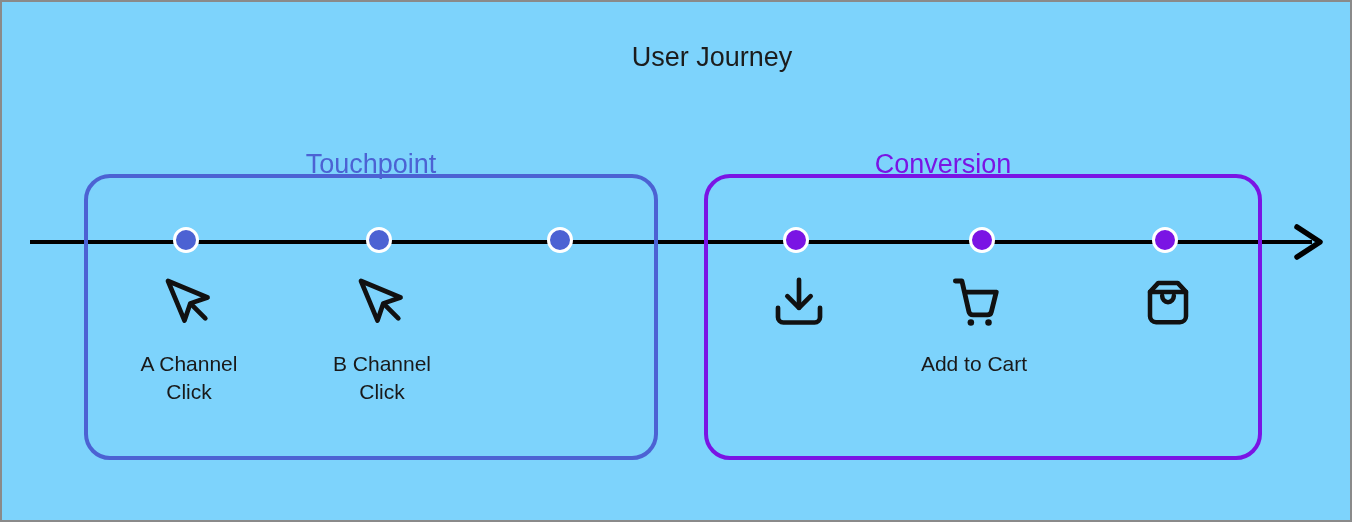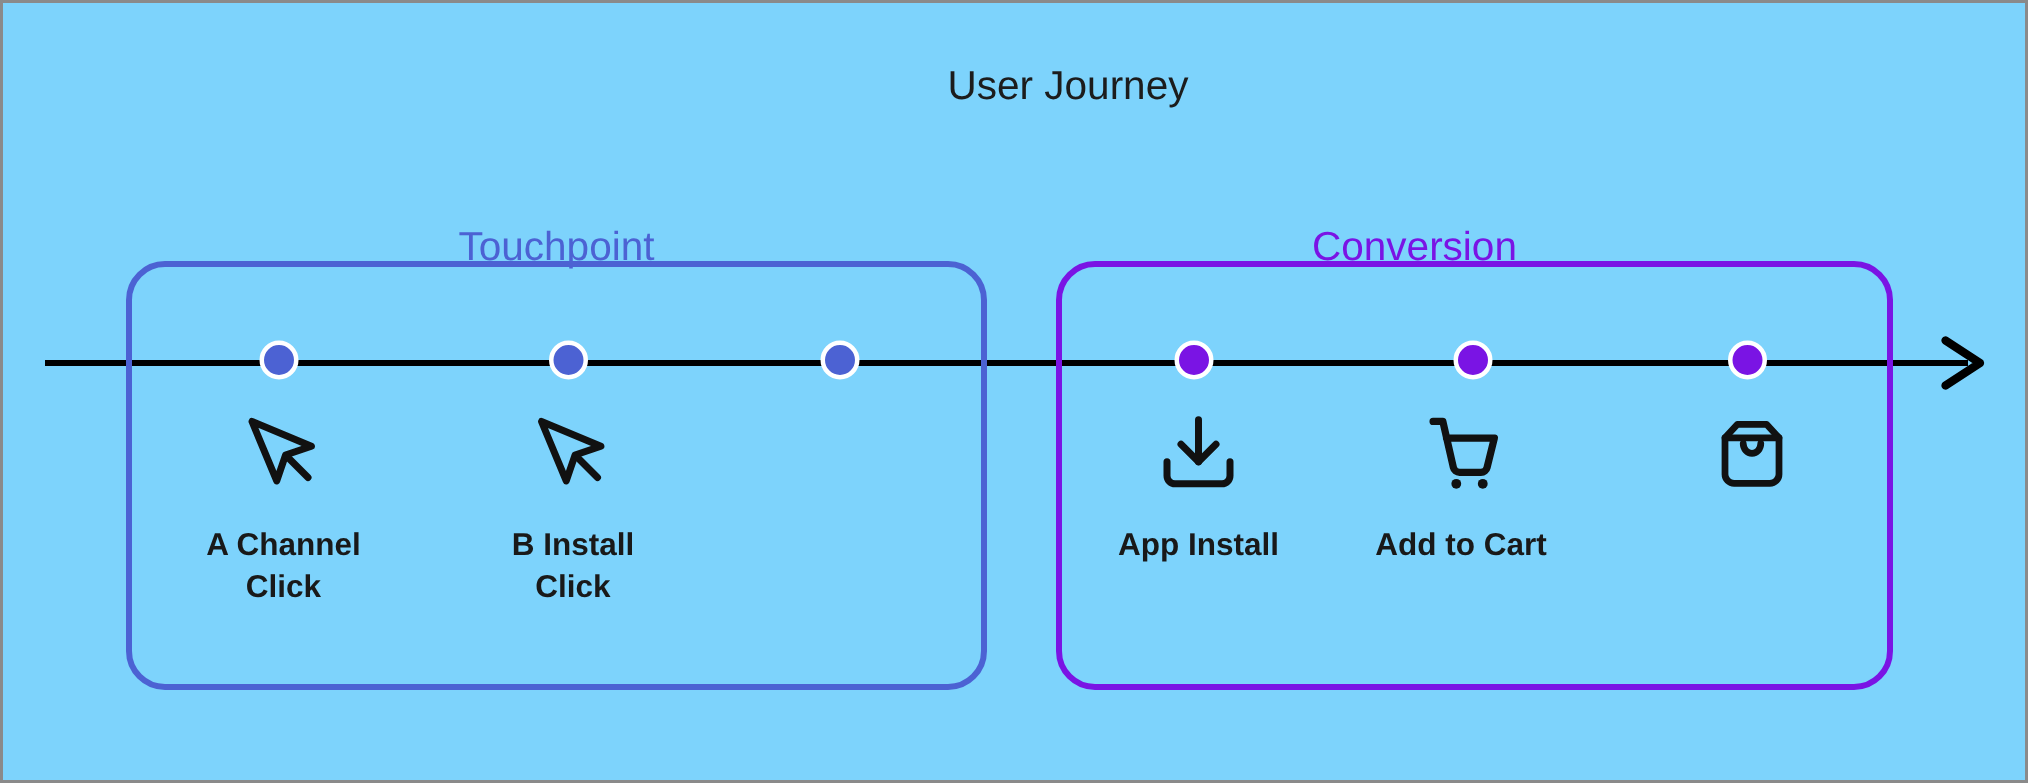--- a/index.html
+++ b/index.html
@@ -81,21 +81,20 @@
     height: 60px;
     display: flex;
     align-items: center;
     justify-content: center;
   }
   .journey-item .item-label {
     margin-top: 18px;
     font-size: 21px;
     line-height: 28px;
     color: #191919;
-    font-weight: bold;
   }
   .icon-svg { display: block; }
 </style>
 </head>
 <body>
 
 <div class="canvas">
 
   <div class="diagram-title">User Journey</div>
 
@@ -133,36 +132,33 @@
   </div>
 
   <div class="journey-item" style="left:292px">
     <div class="icon-wrap">
       <svg class="icon-svg" width="56" height="56" viewBox="0 0 24 24" fill="none" stroke="#111111" stroke-width="2" stroke-linecap="round" stroke-linejoin="round">
         <path d="M3 3l7.07 16.97 2.51-7.39 7.39-2.51L3 3z"></path>
           <path d="M13 13l6 6"></path>
       </svg>
     </div>
     <div class="item-label">
-      <span>B Install</span><br>
+      <span>B Channel</span><br>
       <span>Click</span>
     </div>
   </div>
 
 
   <div class="journey-item" style="left:709px">
     <div class="icon-wrap">
       <svg class="icon-svg" width="56" height="56" viewBox="0 0 24 24" fill="none" stroke="#111111" stroke-width="2" stroke-linecap="round" stroke-linejoin="round">
         <path d="M21 14.5v4a2.3 2.3 0 0 1-2.3 2.3H5.3A2.3 2.3 0 0 1 3 18.5v-4"></path>
         <polyline points="7 9.5 12 14.5 17 9.5"></polyline>
         <line x1="12" y1="2.5" x2="12" y2="14.5"></line>
       </svg>
-    </div>
-    <div class="item-label">
-      <span>App Install</span>
     </div>
   </div>
 
   <div class="journey-item" style="left:884px">
     <div class="icon-wrap">
       <svg class="icon-svg" width="58" height="58" viewBox="0 0 24 24" fill="none" stroke="#111111" stroke-width="2" stroke-linecap="round" stroke-linejoin="round">
         <path d="M4.3 3.3h2.7l2.9 12.7a1.75 1.75 0 0 0 1.7 1.35h5.9a1.75 1.75 0 0 0 1.7-1.37L21.2 7.9H8"></path>
         <circle cx="10.7" cy="20.5" r="1.35" fill="#111111" stroke="none"></circle>
         <circle cx="18" cy="20.5" r="1.35" fill="#111111" stroke="none"></circle>
       </svg>

